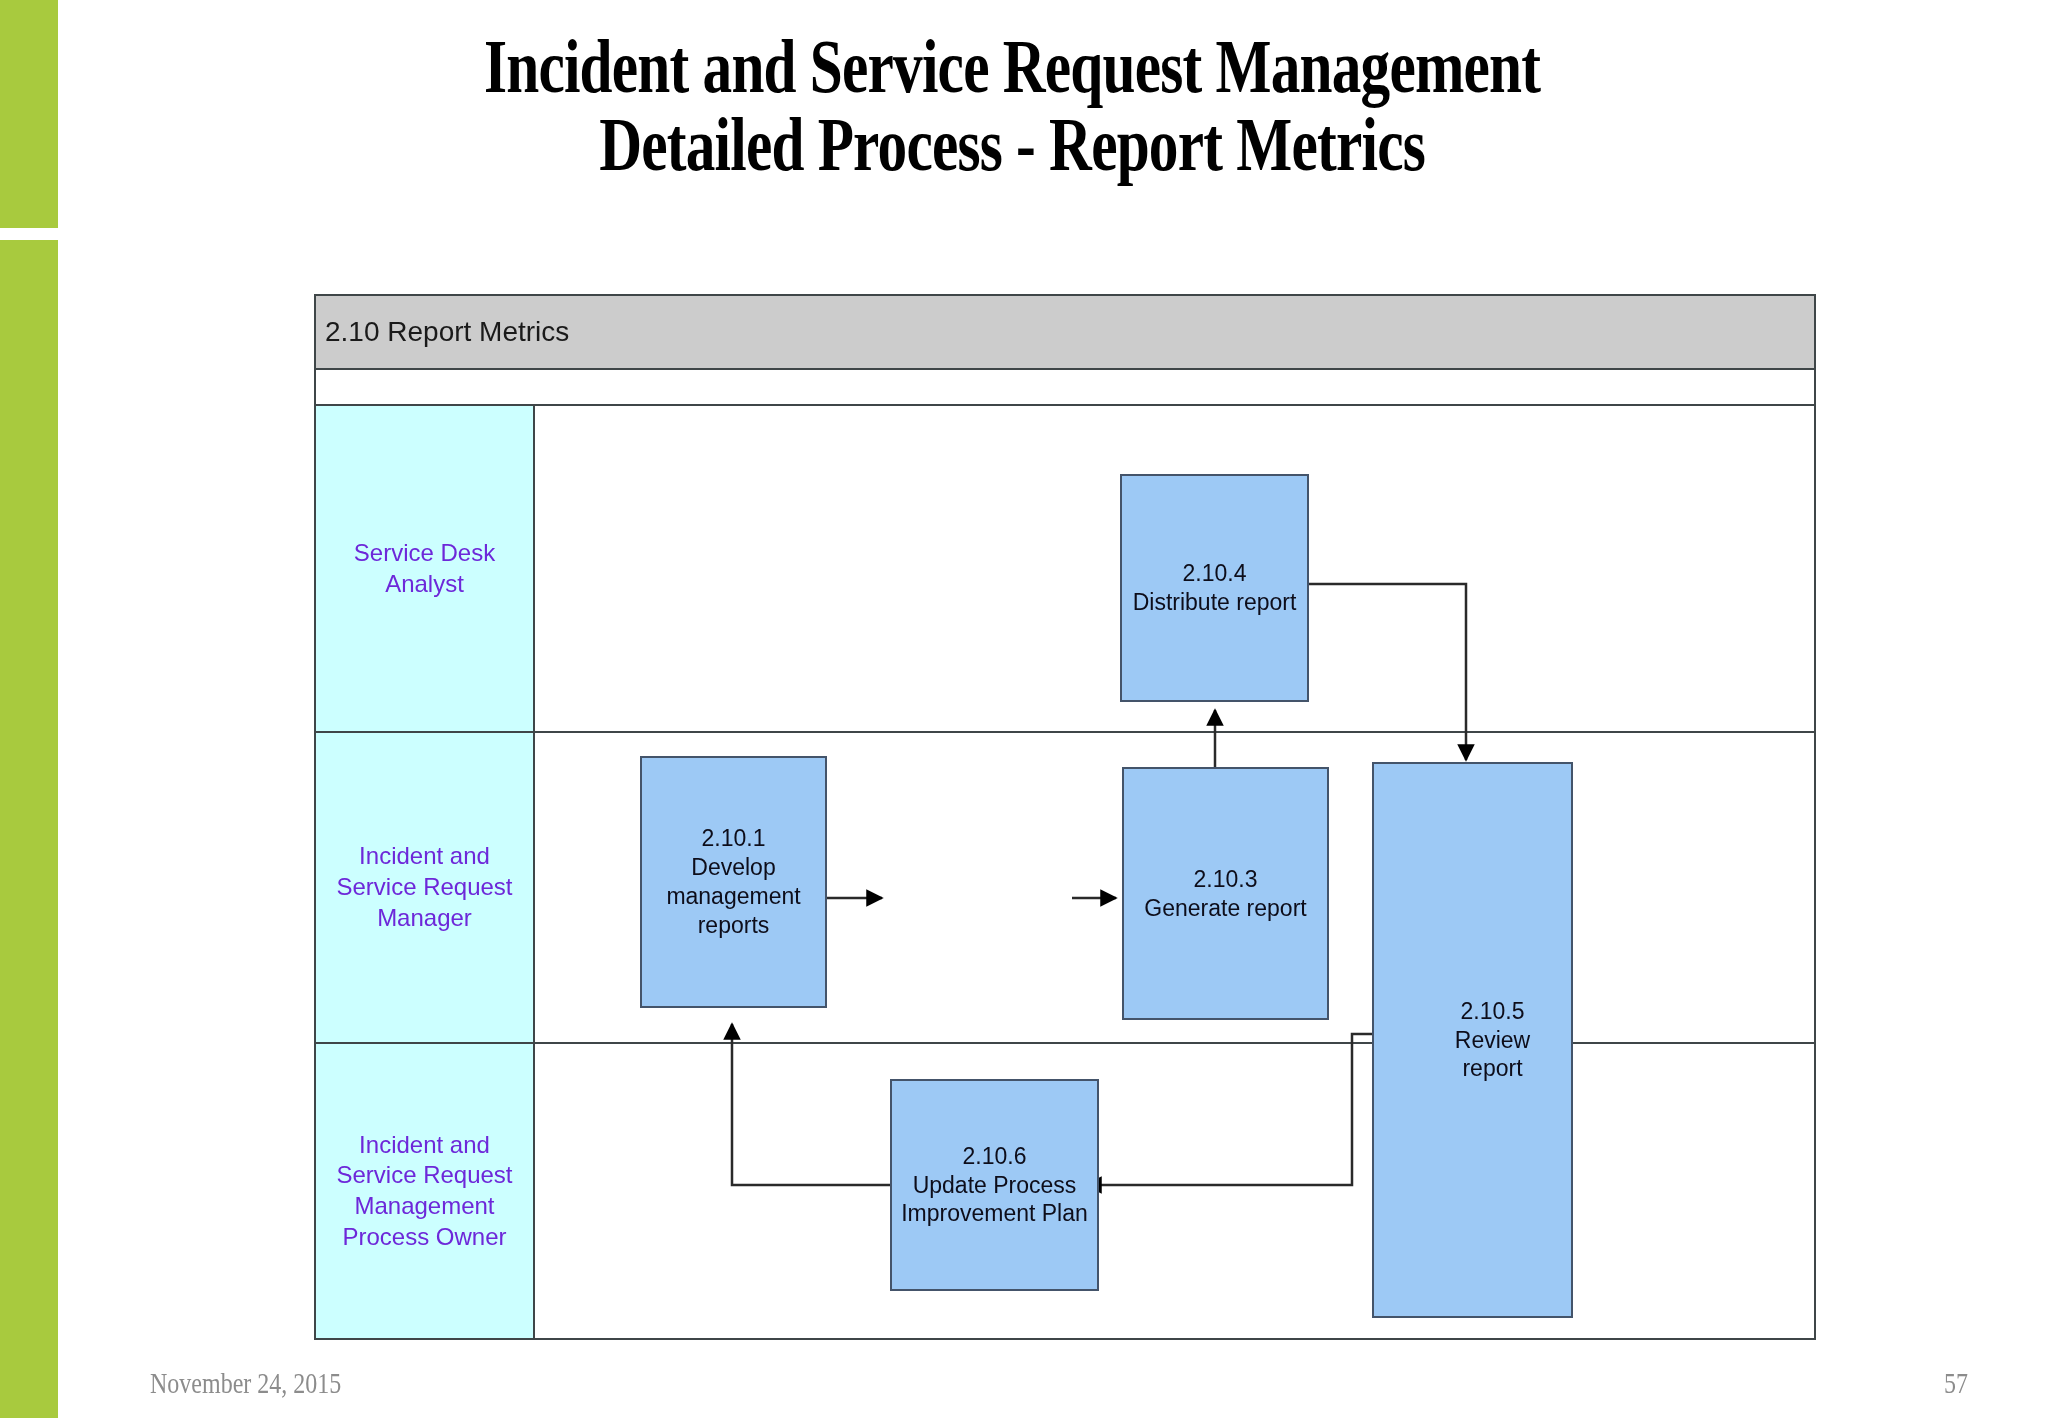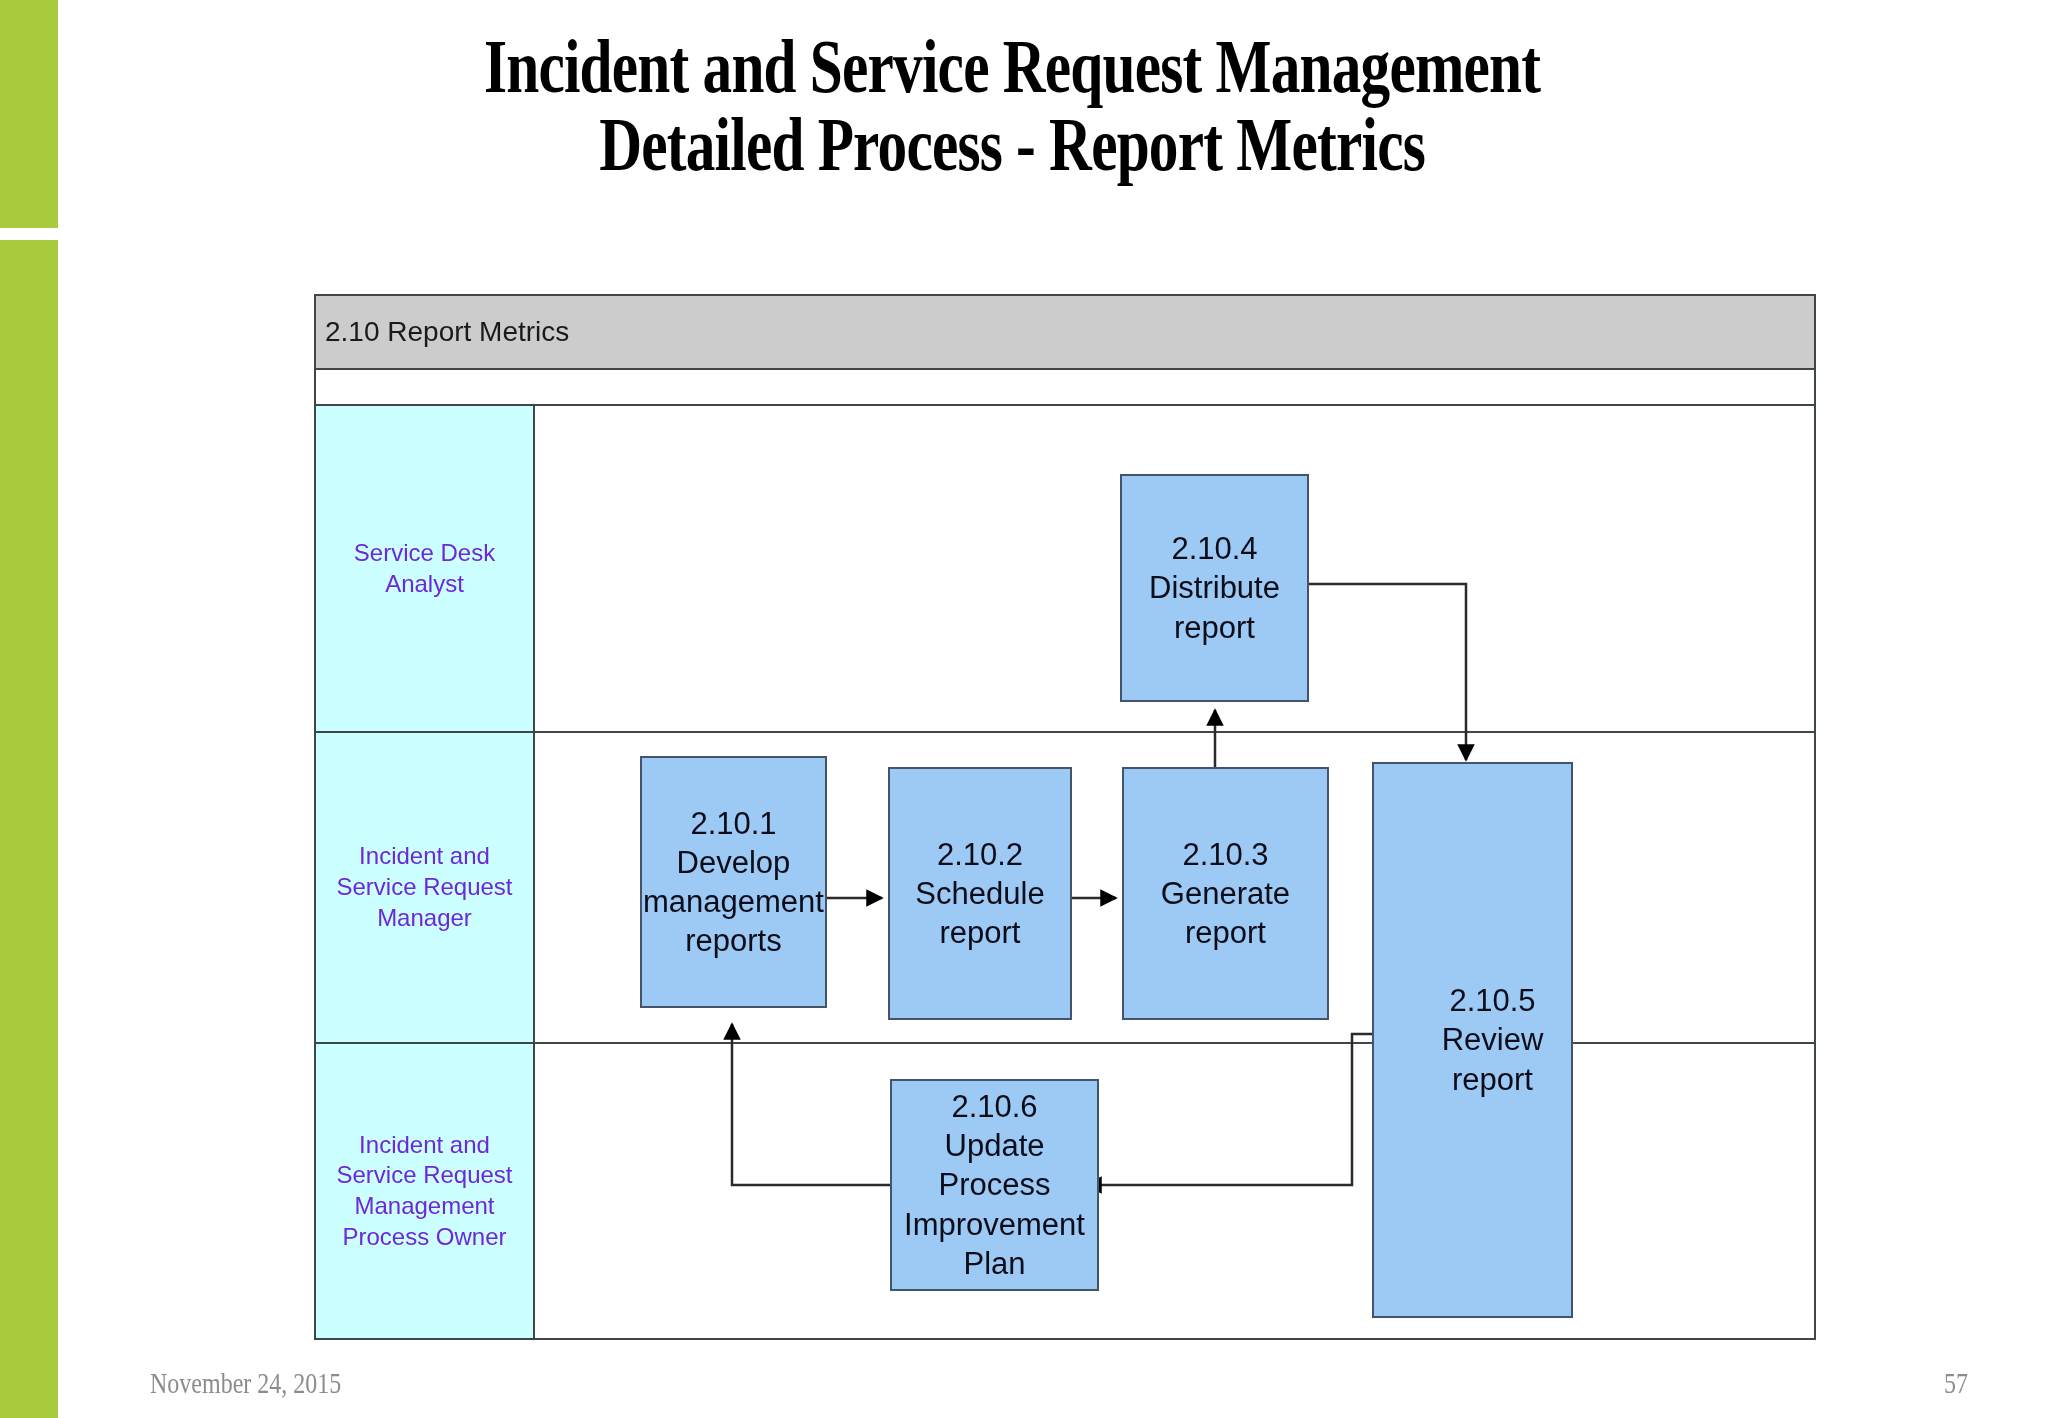--- a/index.html
+++ b/index.html
@@ -115,21 +115,21 @@
   
   .node {
     position: absolute;
     background: #9DC9F5;
     border: 2px solid #44546A;
     box-sizing: border-box;
     display: flex;
     align-items: center;
     justify-content: center;
     text-align: center;
-    font-size: 31px;
+    font-size: 23px;
     color: #0d0d1a;
     line-height: 1.26;
     white-space: pre-line;
     z-index: 4;
   }
 
   
   #connectors {
     position: absolute;
     left: 0; top: 0;
@@ -206,22 +206,20 @@
 
       <path d="M 574 889 L 416 889 L 416 728" marker-end="url(#arrow)"></path>
     </g>
   </svg>
 
   <div class="node" style="left:324px;  top:460px; width:187px; height:252px;">2.10.1
 Develop
 management
 reports</div>
 
-  <div class="node" style="left:572px;  top:471px; width:184px; height:253px;">2.10.2
-Schedule report</div>
 
   <div class="node" style="left:806px;  top:471px; width:207px; height:253px;">2.10.3
 Generate report</div>
 
   <div class="node" style="left:804px;  top:178px; width:189px; height:228px;">2.10.4
 Distribute report</div>
 
   <div class="node" style="left:1056px; top:466px; width:201px; height:556px;padding-left:40px;">2.10.5
 Review
 report</div>

